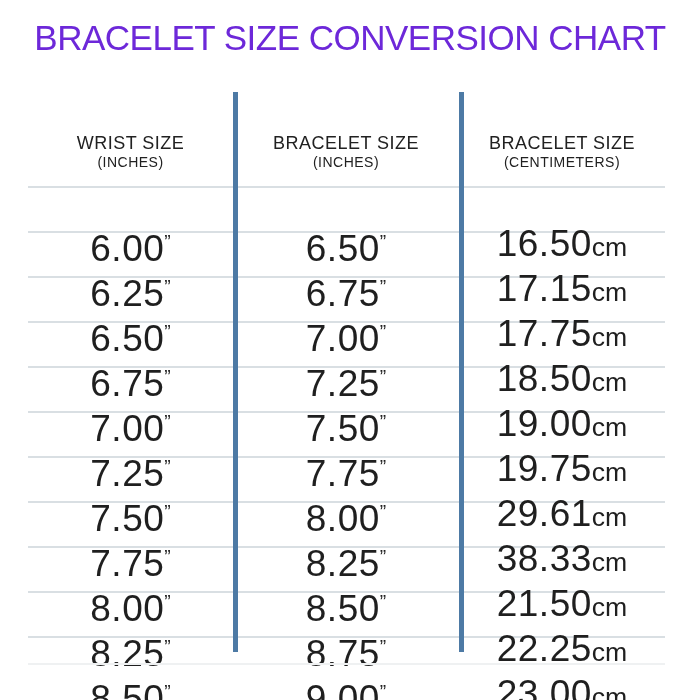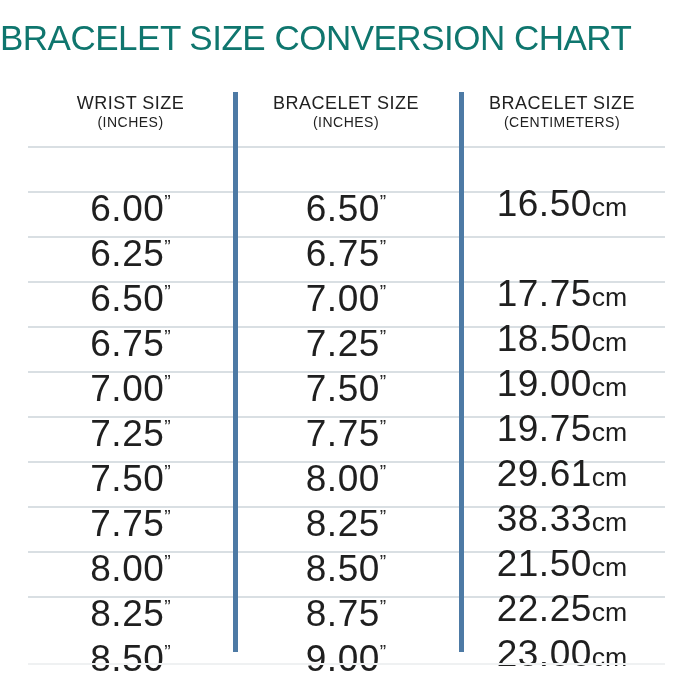--- a/index.html
+++ b/index.html
@@ -10,38 +10,38 @@
     height: 700px;
     background: #ffffff;
     font-family: "Liberation Sans", sans-serif;
     overflow: hidden;
   }
   .title {
     position: absolute;
     top: 18px;
     left: 0;
     width: 100%;
-    text-align: left;
+    text-align: center;
     font-size: 35px;
     font-weight: 400;
     letter-spacing: -0.5px;
-    color: #0f766e;
+    color: #6d28d9;
     white-space: nowrap;
   }
   .table {
     position: absolute;
     left: 28px;
     top: 92px;
     width: 637px;
   }
   .thead, .tr {
     display: grid;
     grid-template-columns: 205px 226px 206px;
   }
-  .thead { height: 54px; }
+  .thead { height: 54px; margin-top: 40px; }
   .th { text-align: center; color: #212121; }
   .th-line1 {
     font-size: 18px;
     letter-spacing: 0.5px;
     line-height: 22px;
   }
   .th-line2 {
     font-size: 14px;
     letter-spacing: 0.5px;
     line-height: 17px;
@@ -113,20 +113,21 @@
 
     <div class="tbody">
         <div class="tr">
           <div class="td"><span class="num">6.00</span><span class="inch-mark">”</span></div>
           <div class="td"><span class="num">6.50</span><span class="inch-mark">”</span></div>
           <div class="td"><span class="num">16.50</span><span class="cm-unit">cm</span></div>
         </div>
         <div class="tr">
           <div class="td"><span class="num">6.25</span><span class="inch-mark">”</span></div>
           <div class="td"><span class="num">6.75</span><span class="inch-mark">”</span></div>
+          <div class="td"><span class="num">17.15</span><span class="cm-unit">cm</span></div>
         </div>
         <div class="tr">
           <div class="td"><span class="num">6.50</span><span class="inch-mark">”</span></div>
           <div class="td"><span class="num">7.00</span><span class="inch-mark">”</span></div>
           <div class="td"><span class="num">17.75</span><span class="cm-unit">cm</span></div>
         </div>
         <div class="tr">
           <div class="td"><span class="num">6.75</span><span class="inch-mark">”</span></div>
           <div class="td"><span class="num">7.25</span><span class="inch-mark">”</span></div>
           <div class="td"><span class="num">18.50</span><span class="cm-unit">cm</span></div>

